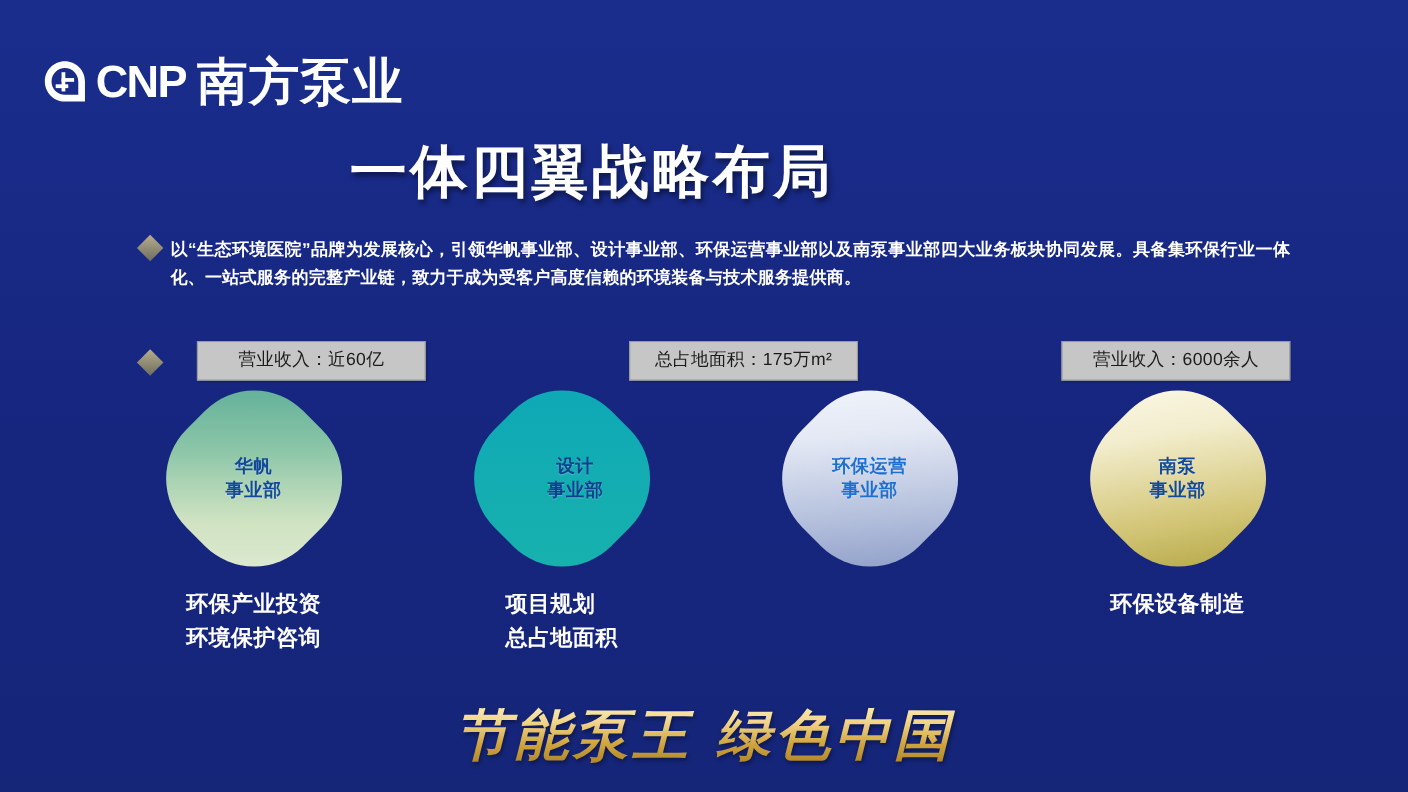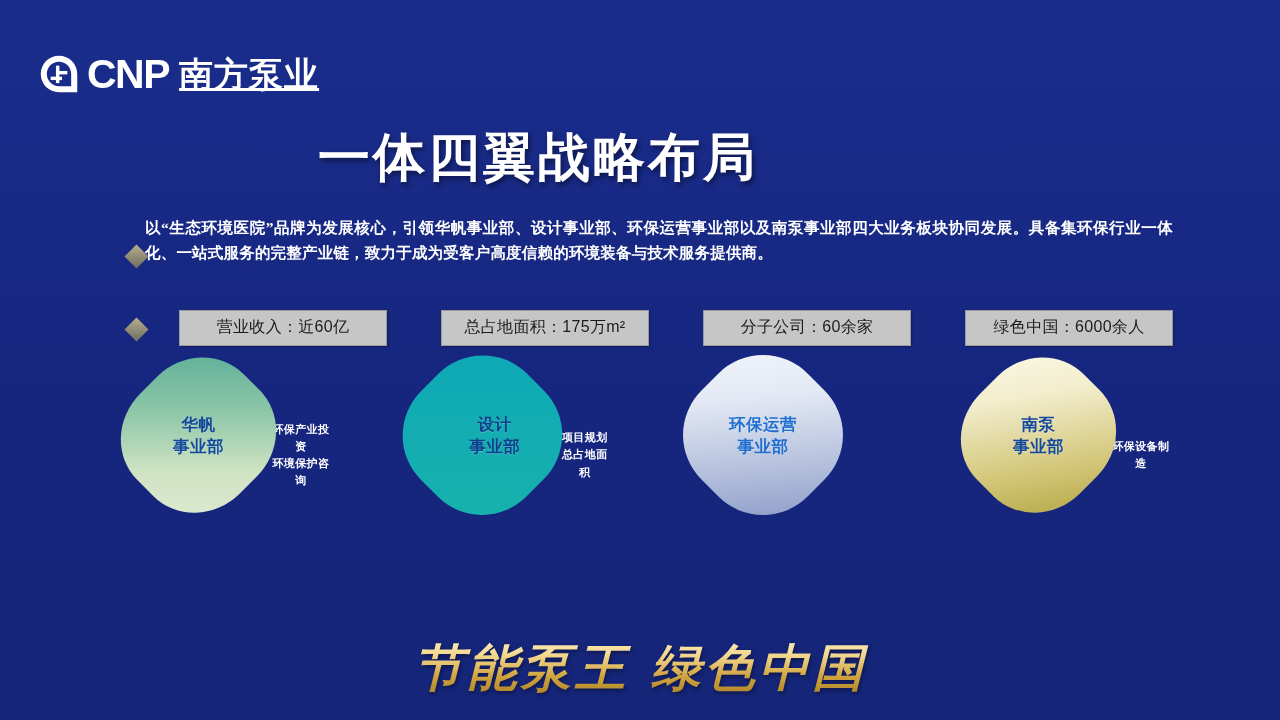--- a/index.html
+++ b/index.html
@@ -48,24 +48,23 @@
     display: flex;
     align-items: center;
     gap: 10px;
   }
   .logo-latin {
     font-size: 41px;
     font-weight: 800;
     letter-spacing: -1.5px;
   }
   .logo-cn {
-    font-size: 34px;
+    font-size: 46px;
     font-weight: 700;
     letter-spacing: 1px;
-    text-decoration: underline;
   }
 
   
   .title {
     position: absolute;
     top: 128px;
     left: 0;
     width: 1076px;
     text-align: center;
     color: #ffffff;
@@ -76,22 +75,22 @@
     text-shadow: 2px 3px 5px rgba(0,0,0,0.45);
   }
 
   
   .intro-row {
     position: absolute;
     top: 215px;
     left: 128px;
     width: 1045px;
     display: flex;
-    align-items: flex-end;
-    font-family: Liberation Serif, serif;
+    align-items: flex-start;
+    gap: 10px;
   }
   .diamond {
     width: 17px;
     height: 17px;
     flex: 0 0 auto;
     background: linear-gradient(135deg, #b9ae8d 0%, #8e8a74 55%, #6f6d5e 100%);
     transform: rotate(45deg);
     margin-top: 2px;
   }
   .intro-text {
@@ -139,21 +138,21 @@
     position: absolute;
     top: 360px;
     left: 128px;
     width: 1045px;
     display: flex;
     justify-content: space-between;
   }
   .pillar {
     width: 205px;
     display: flex;
-    flex-direction: row;
+    flex-direction: column;
     align-items: center;
   }
   .blob-wrap {
     width: 150px;
     height: 150px;
     position: relative;
     display: flex;
     align-items: center;
     justify-content: center;
   }
@@ -169,26 +168,25 @@
     color: #12499c;
     font-size: 16.5px;
     font-weight: bold;
     line-height: 1.35;
     text-align: center;
     white-space: pre-line;
     letter-spacing: 0.5px;
     text-shadow: 0 1px 1px rgba(255,255,255,0.25);
   }
   .pillar-caption {
-    margin-top: 40px;
-    color: #ffffff;
-    font-size: 11px;
+    margin-top: 24px;
+    color: #ffffff;
+    font-size: 20px;
     font-weight: bold;
     line-height: 1.55;
-    text-align: center;
     white-space: pre-line;
     letter-spacing: 0.4px;
   }
 
   
   .slogan {
     position: absolute;
     left: 0;
     bottom: 18px;
     width: 1280px;
@@ -230,22 +228,21 @@
   <div class="intro-row">
     <span class="diamond"></span>
     <div class="intro-text">以“生态环境医院”品牌为发展核心，引领华帆事业部、设计事业部、环保运营事业部以及南泵事业部四大业务板块协同发展。具备集环保行业一体化、一站式服务的完整产业链，致力于成为受客户高度信赖的环境装备与技术服务提供商。</div>
   </div>
 
   <div class="stats-row">
     <span class="diamond"></span>
     <div class="stats-list">
       <div class="stat-box">营业收入：近60亿</div>
       <div class="stat-box">总占地面积：175万m²</div>
-      <div class="stat-box">分子公司：60余家</div>
-      <div class="stat-box">绿色中国：6000余人</div>
+      <div class="stat-box">营业收入：6000余人</div>
     </div>
   </div>
 
   <div class="pillars">
 
     <div class="pillar">
       <div class="blob-wrap">
         <span class="blob" style="background:linear-gradient(135deg,#52a894 0%,#8cc6a8 38%,#cfe3c2 68%,#e3ecd6 100%);"></span>
         <span class="blob-label">华帆
 事业部</span>

